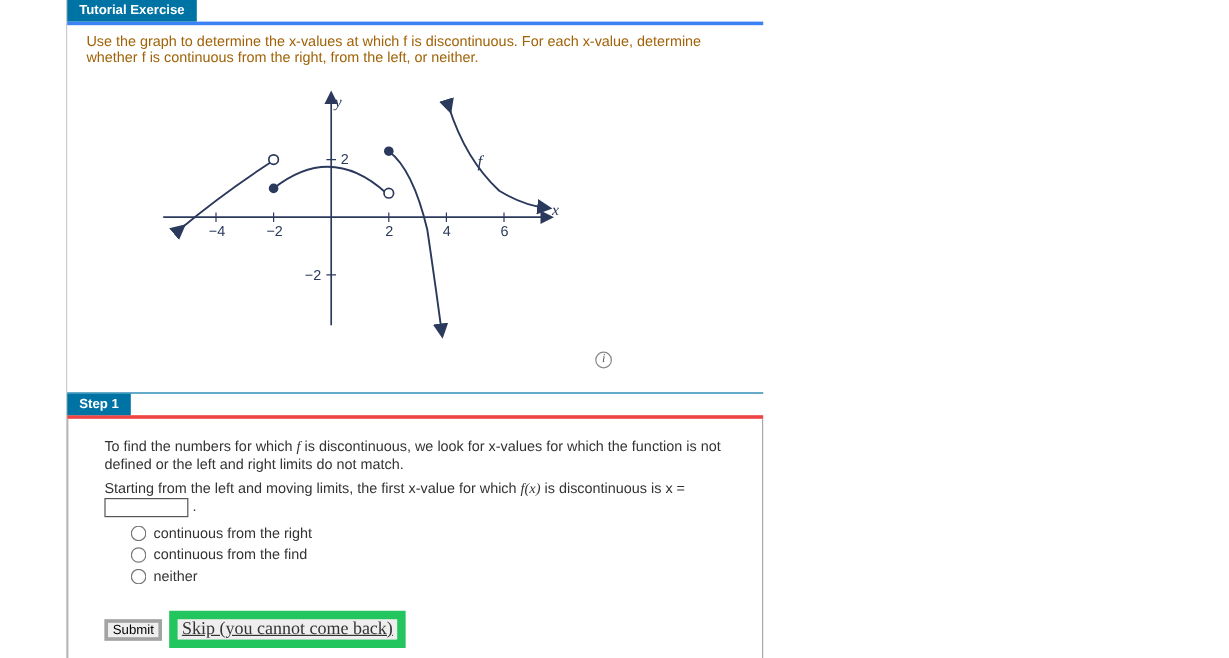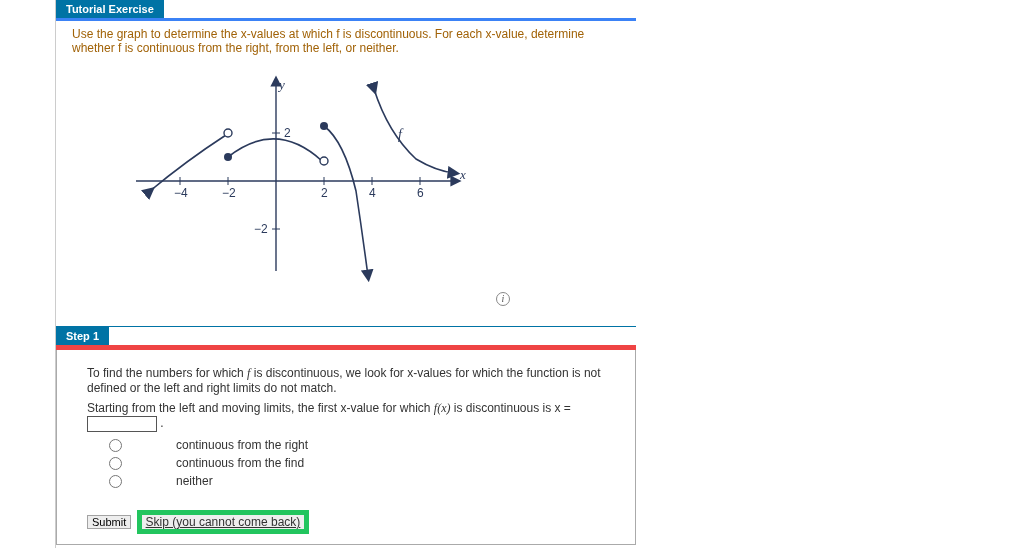--- a/index.html
+++ b/index.html
@@ -2,35 +2,35 @@
 <html><head>
 <meta charset="utf-8">
 <style>
   * { box-sizing: border-box; margin: 0; padding: 0; }
   body { font-family: Arial, Helvetica, sans-serif; font-size: 12px; color: #333; background: #fff; }
   .page { display: flex; }
   .left-gutter { width: 56px; background: #fff; border-right: 1px solid #ccc; min-height: 548px; }
   .content { flex: 1; padding: 0; }
   .heading-tab { display: inline-block; background: #0073a5; color: #fff; font-weight: bold; font-size: 11px; padding: 3px 10px; }
   .heading-row { border-bottom: 3px solid #3b82f6; }
-  .heading-row-2 { border-top: 1px solid #0073a5; border-bottom: 5px solid #ef4444; }
+  .heading-row-2 { border-top: 1px solid #0073a5; border-bottom: 3px solid #ef4444; }
   .instr { padding: 6px 16px 6px 16px; color: #a16207; max-width: 560px; }
   .graph-block { padding: 10px 60px 20px 60px; }
   .graph-svg { display: block; }
   .info-icon { display: inline-block; width: 14px; height: 14px; border: 1px solid #888; border-radius: 50%; font-style: italic; font-family: Georgia, serif; font-size: 10px; line-height: 12px; text-align: center; color: #555; margin-left: 380px; }
   .content-box { border: 1px solid #aaa; border-top: none; margin: 0 0 0 0; width: 580px; }
   .content-inner { padding: 10px 30px; }
   .para { margin: 6px 0; }
   .ital { font-style: italic; font-family: Georgia, 'Times New Roman', serif; }
   .blank-input { width: 70px; height: 16px; border: 1px solid #555; font-size: 11px; padding: 0 2px; vertical-align: middle; }
-  .radio-row { display: flex; align-items: center; margin: 4px 0 4px 22px; gap: 48px; }
+  .radio-row { display: flex; align-items: center; margin: 4px 0 4px 22px; }
   .radio-row input { margin-right: 6px; }
   .btn-row { margin-top: 22px; }
-  .btn { font-size: 11px; padding: 0 4px; border: 1px solid #a3a3a3; background: #eee; cursor: pointer; }
-  .link-btn { font-size: 12px; text-decoration: underline; color: #333; padding: 0 4px; border: 5px solid #22c55e; background: #eee; cursor: pointer; margin-left: 2px; }
+  .btn { font-size: 11px; padding: 0 4px; border: 3px solid #a3a3a3; background: #eee; cursor: pointer; }
+  .link-btn { font-size: 15px; text-decoration: underline; color: #333; padding: 0 4px; border: 7px solid #22c55e; background: #eee; cursor: pointer; margin-left: 2px; font-family: Liberation Serif, serif; }
   .section-outer { width: 580px; }
 </style>
 </head>
 <body>
 
 <div class="page">
   <div class="left-gutter"></div>
   <div class="content">
 
     <div class="section-outer">

